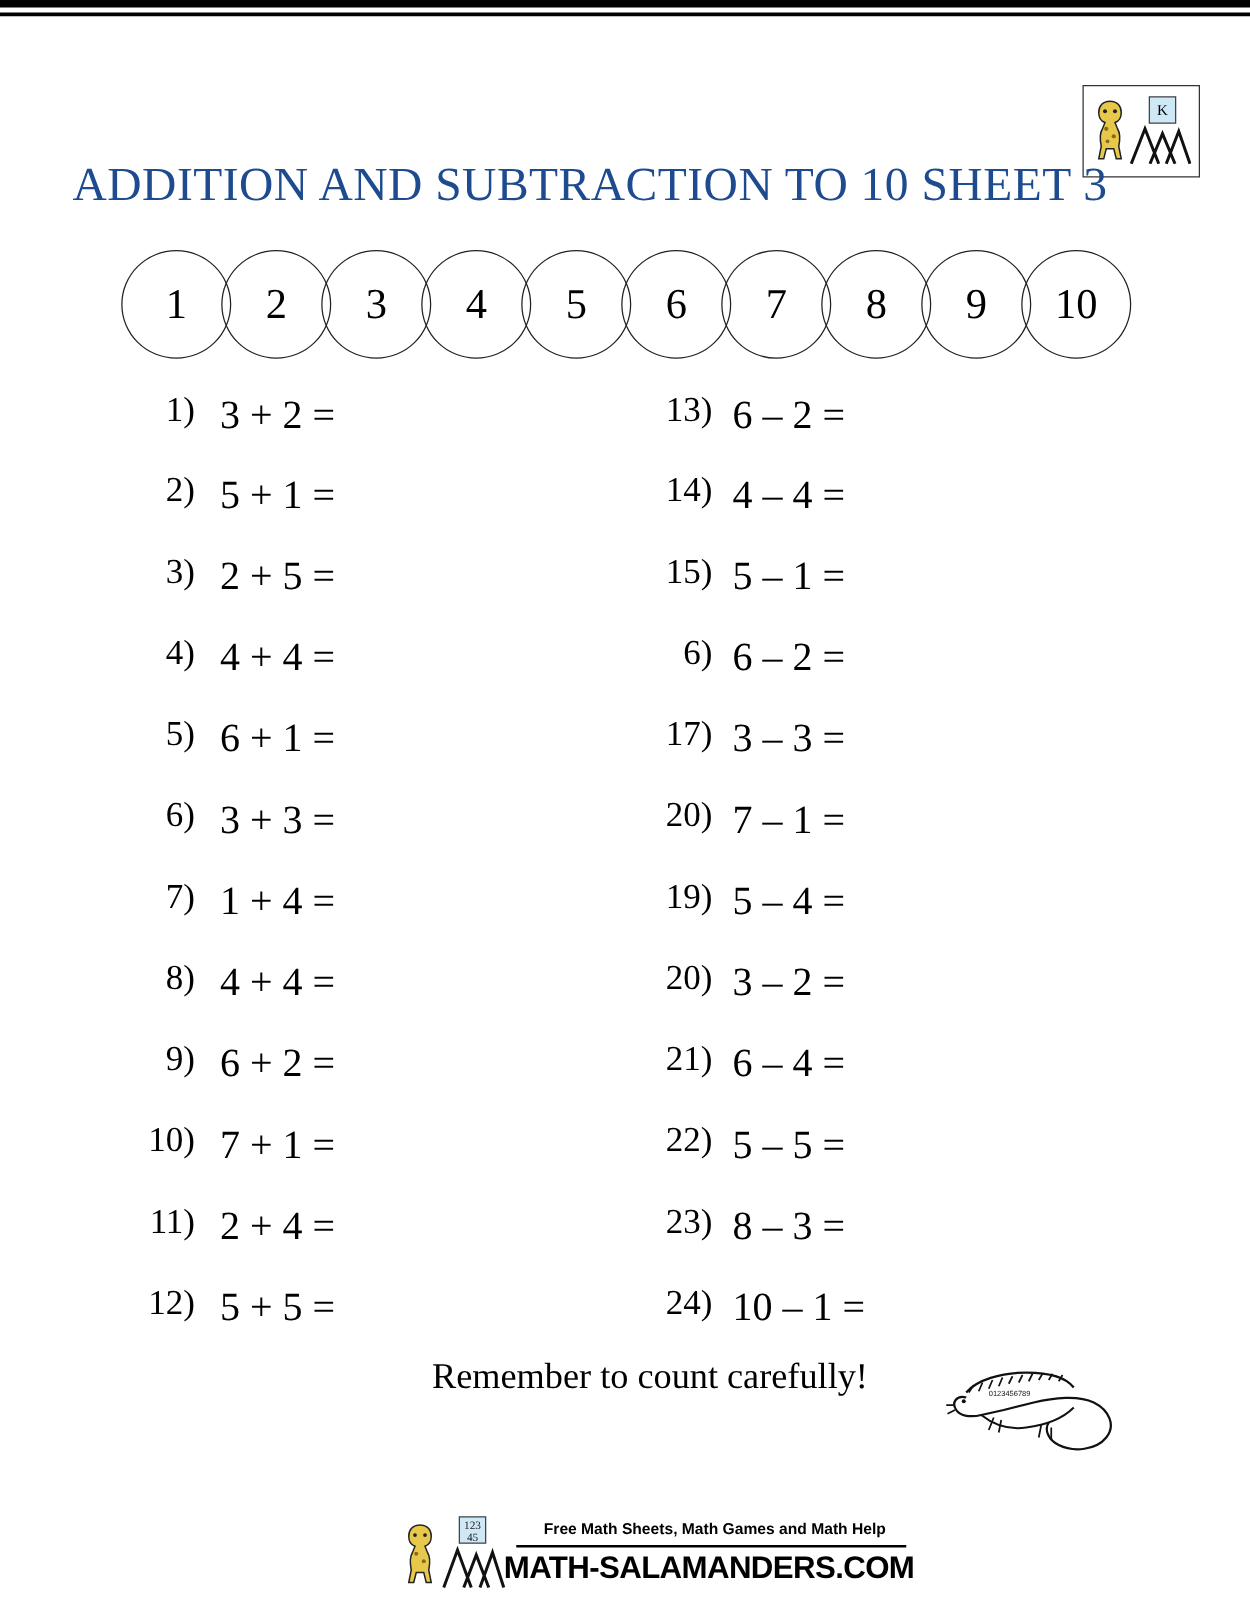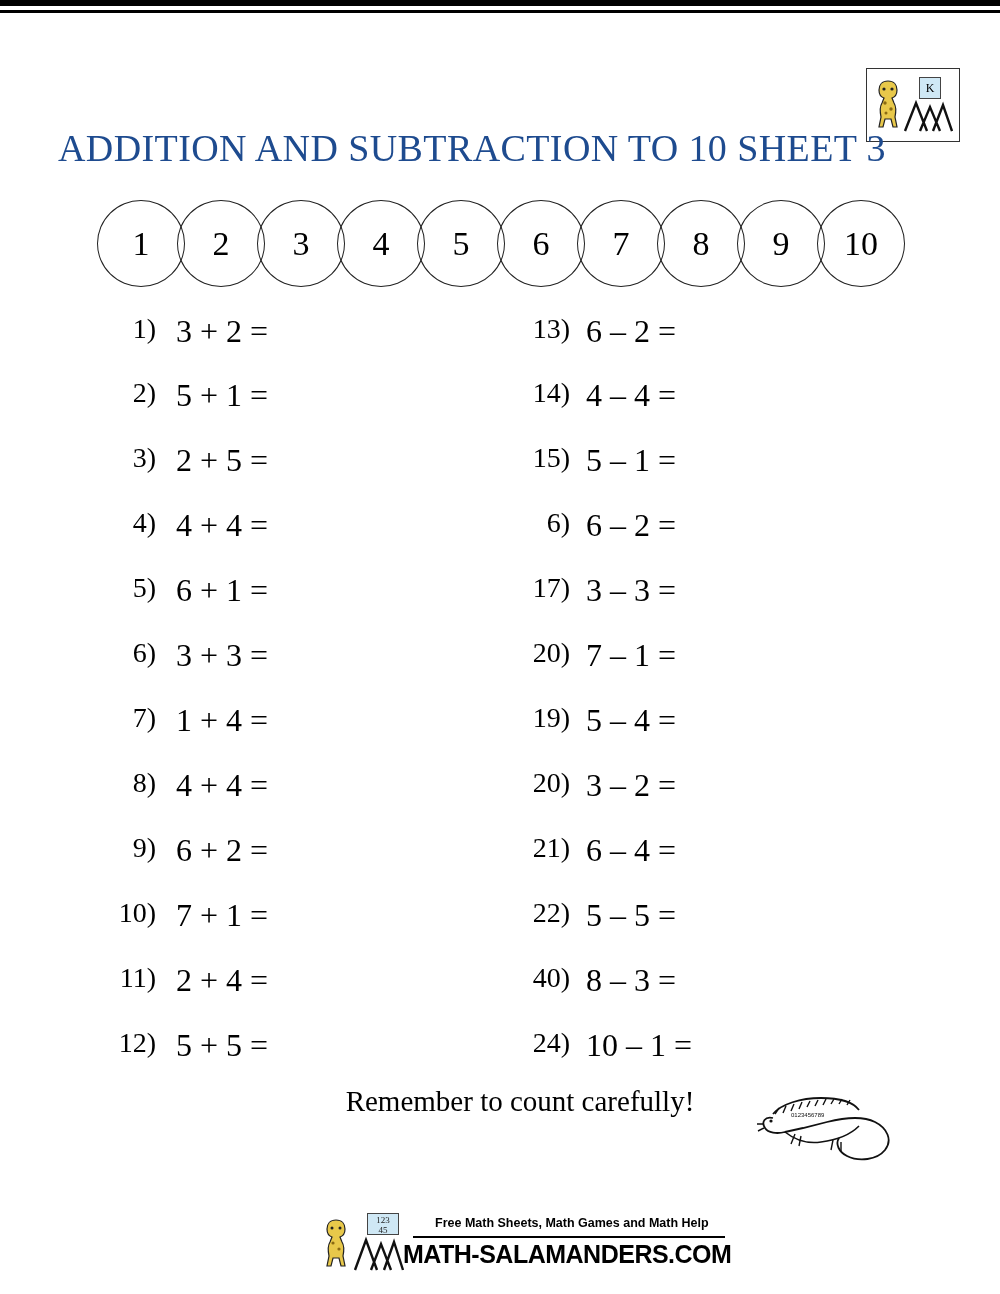--- a/index.html
+++ b/index.html
@@ -214,21 +214,21 @@
     width: 30px; height: 52px;
   }
   .brand-mountain {
     position: absolute;
     left: 48px; top: 26px;
     width: 52px; height: 38px;
   }
   .brand-kbox {
     position: absolute;
     left: 62px; top: 5px;
-    width: 32px; height: 22px;
+    width: 22px; height: 22px;
     border: 1px solid #444;
     background: #cfe8f5;
     font-size: 9px;
     line-height: 10px;
     text-align: center;
     font-family: "Liberation Serif", serif;
     color: #222;
     padding-top: 1px;
     box-sizing: border-box;
   }
@@ -408,21 +408,21 @@
         </div>
       <div class="qrow" style="top:519px">
           <div class="qnum">21)</div>
           <div class="qtext">6 – 4 =</div>
         </div>
       <div class="qrow" style="top:584px">
           <div class="qnum">22)</div>
           <div class="qtext">5 – 5 =</div>
         </div>
       <div class="qrow" style="top:649px">
-          <div class="qnum">40)</div>
+          <div class="qnum">23)</div>
           <div class="qtext">8 – 3 =</div>
         </div>
       <div class="qrow" style="top:714px">
           <div class="qnum">24)</div>
           <div class="qtext">10 – 1 =</div>
         </div>
     </div>
 
   </div>
 

